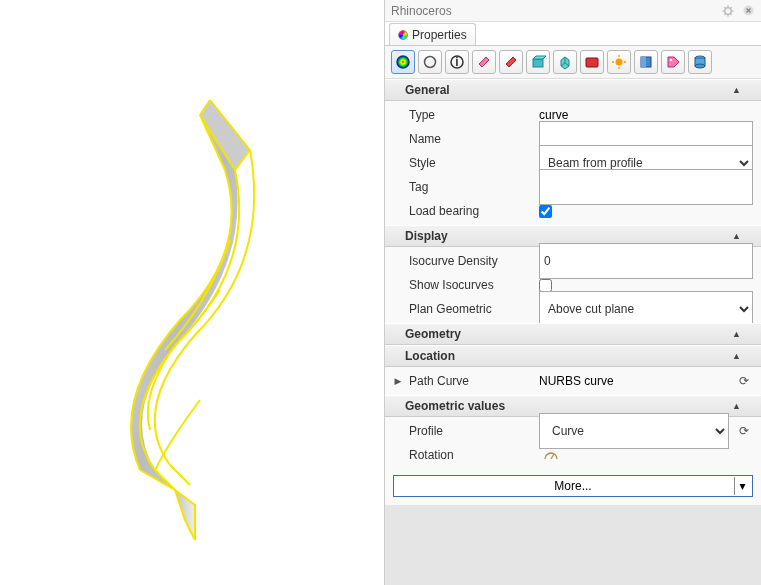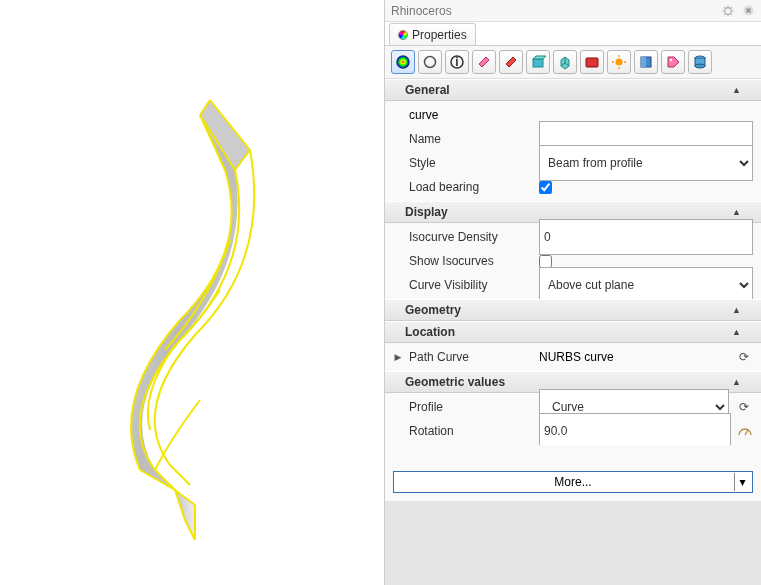--- a/index.html
+++ b/index.html
@@ -23,21 +23,21 @@
   .row { display: flex; align-items: center; height: 24px; padding: 0 8px 0 24px; }
   .row .label { flex: 0 0 130px; color: #333; }
   .row input[type="text"], .row select { flex: 1; height: 36px; border: 1px solid #aaa; background: #fff; padding: 0 4px; font-size: 12px; color:#333; }
   .row input[type="checkbox"] { width: 13px; height: 13px; }
   .val-static { flex:1; }
   .row .tri { width:10px; display:inline-flex; justify-content:center; margin-left:-16px; margin-right:6px; color:#555; font-size:9px; }
   .refresh { width:18px; display:flex; align-items:center; justify-content:center; color:#555; margin-left:4px; cursor:pointer; }
   .combo-wrap { flex:1; display:flex; align-items:center; gap:2px; }
   .combo-wrap select { flex:1;padding-left:8px; }
   .more-row { padding: 6px 8px 8px 8px; background:#f9f9f9; }
-  .more-btn { width: 100%; height: 22px; border: 1px solid #3b6fb5; background: #fff; display: flex; align-items: center; justify-content: center; cursor: pointer; position:relative;margin-top:20px; }
+  .more-btn { width: 100%; height: 22px; border: 1px solid #3b6fb5; background: #fff; display: flex; align-items: center; justify-content: center; cursor: pointer; position:relative; }
   .more-btn .dd { position:absolute; right:2px; top:1px; bottom:1px; width:16px; border-left:1px solid #888; display:flex; align-items:center; justify-content:center; }
   .meter-icon { width:16px; display:flex; align-items:center; justify-content:center; color:#b58b4a; margin-left:4px; }
 </style>
 </head>
 <body>
 
 <div class="viewport">
   <svg viewBox="0 0 384 585">
     <defs>
       <linearGradient id="g1" x1="0" y1="0" x2="1" y2="1">
@@ -189,52 +189,57 @@
       </div>
   </div>
 
   <div class="section-head">
     <span>General</span>
       <span class="spacer"></span>
       <span class="chev">▲</span>
   </div>
   <div class="section-body">
     <div class="row">
+        <span class="label">Type</span>
         <span class="val-static">curve</span>
       </div>
     <div class="row">
         <span class="label">Name</span>
         <input type="text" value="" style="">
       </div>
     <div class="row">
         <span class="label">Style</span>
         <select><option>Beam from profile</option></select>
       </div>
     <div class="row">
+        <span class="label">Tag</span>
+        <input type="text" value="" style="">
+      </div>
+    <div class="row">
         <span class="label">Load bearing</span>
         <input type="checkbox" checked="" style="">
       </div>
   </div>
 
   <div class="section-head">
     <span>Display</span>
       <span class="spacer"></span>
       <span class="chev">▲</span>
   </div>
   <div class="section-body">
     <div class="row">
         <span class="label">Isocurve Density</span>
         <input type="text" value="0" style="">
       </div>
     <div class="row">
         <span class="label">Show Isocurves</span>
         <input type="checkbox" style="">
       </div>
     <div class="row">
-        <span class="label">Curve Visibility</span>
+        <span class="label">Plan Geometric</span>
         <select><option>Above cut plane</option></select>
       </div>
   </div>
 
   <div class="section-head">
     <span>Geometry</span>
       <span class="spacer"></span>
       <span class="chev">▲</span>
   </div>
 
@@ -261,21 +266,20 @@
     <div class="row">
       <span class="label">Profile</span>
       <div class="combo-wrap">
         <select><option>Curve</option></select>
         <span class="refresh">⟳</span>
       </div>
     </div>
     <div class="row">
       <span class="label">Rotation</span>
       <div class="combo-wrap">
-        <input type="text" value="90.0" style="">
         <span class="meter-icon">
             <svg width="14" height="10" viewBox="0 0 14 10">
               <path d="M1 9 A6 6 0 0 1 13 9" fill="none" stroke="#b58b4a" stroke-width="1.3"></path>
               <line x1="7" y1="9" x2="10" y2="4" stroke="#b58b4a" stroke-width="1.3"></line>
             </svg>
           </span>
       </div>
     </div>
   </div>
 

